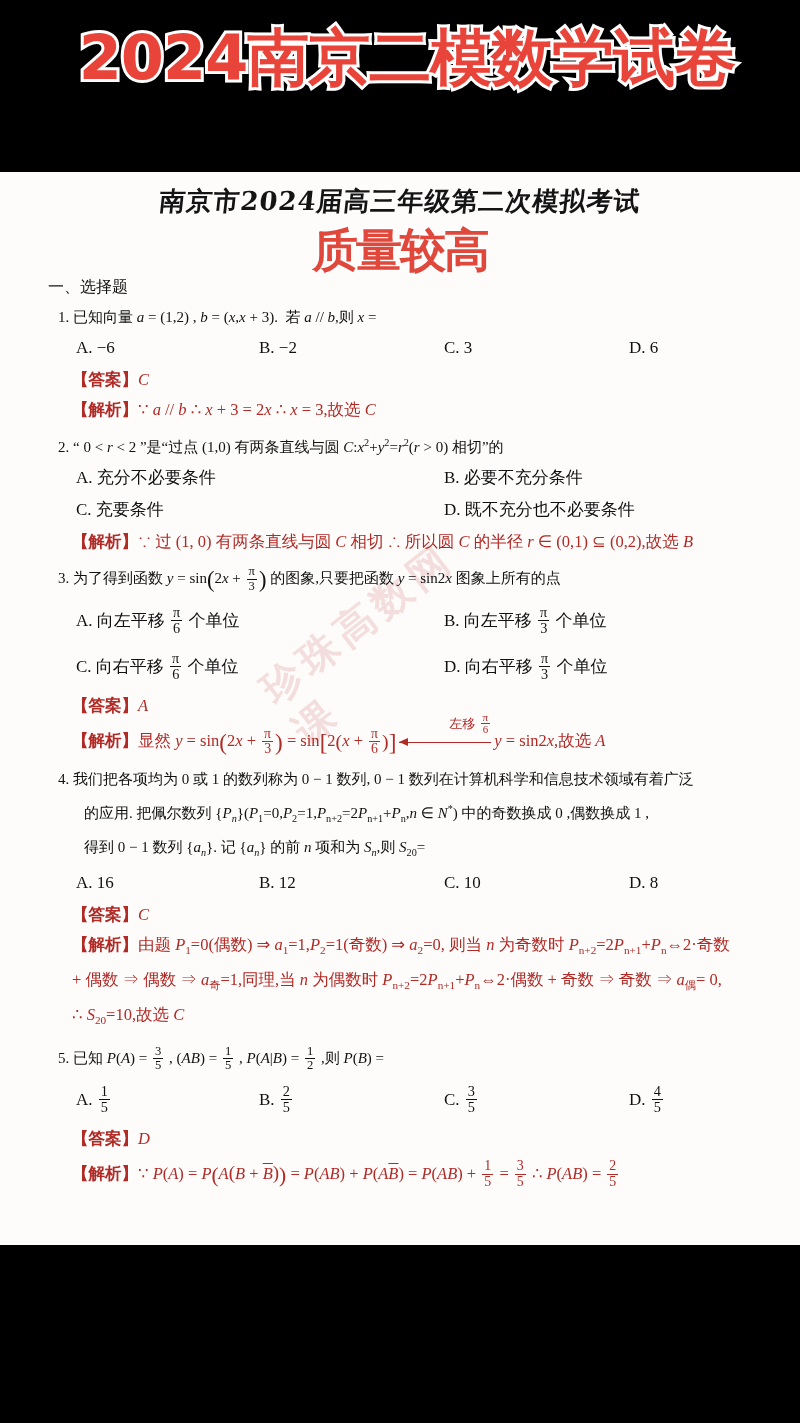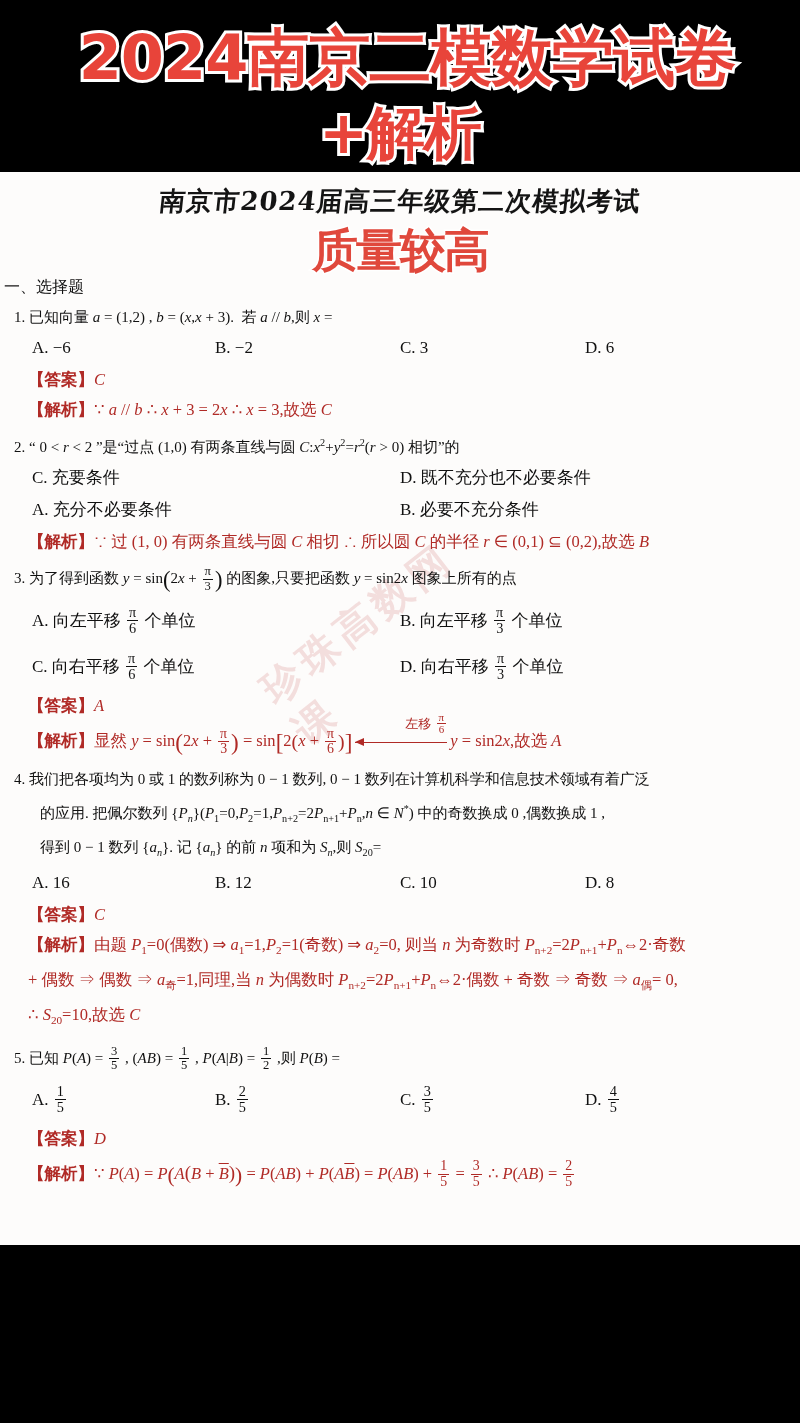--- a/index.html
+++ b/index.html
@@ -72,21 +72,21 @@
     font-size:46px;
     color:#e0483c;
     -webkit-text-stroke:3px #ffffff;
     paint-order:stroke fill;
     letter-spacing:-2px;
     white-space:nowrap;
   }
 
   
   #qbody{
-    position:absolute;left:0;top:105px;width:700px;
+    position:absolute;left:0;top:105px;width:700px;padding-left:44px;
   }
   .section-title{
     margin:0 0 6px 4px;
     font-family:"DejaVu Sans", sans-serif;
     font-size:16px;color:#111;
   }
   .question{ position:relative; margin:0 0 4px 0; }
 
   .qline{
     margin:0 0 2px 0;
@@ -162,21 +162,20 @@
   
   #bottombar{
     position:absolute;left:0;top:1245px;width:800px;height:178px;background:#000;
   }
 </style>
 </head>
 <body>
 
 <div id="banner">
   <div class="banner-line" id="banner-line-1">2024南京二模数学试卷</div>
-  <div class="banner-line" id="banner-line-2">+解析</div>
 </div>
 
 <div id="paper">
 
   <div id="watermark">珍珠高数网课</div>
 
   <div id="exam-header">南京市2024届高三年级第二次模拟考试</div>
   <div id="overlay-caption">质量较高</div>
 
   <div id="qbody">
@@ -199,26 +198,26 @@
       <p class="sol">
         <span class="tag">【解析】</span>∵ <span class="it">a</span> // <span class="it">b</span> ∴ <span class="it">x</span> + 3 = 2<span class="it">x</span> ∴ <span class="it">x</span> = 3,故选 <span class="it">C</span>
       </p>
     </div>
 
     <div class="question">
       <p class="qline">
         2. “ 0 &lt; <span class="it">r</span> &lt; 2 ”是“过点 (1,0) 有两条直线与圆 <span class="it">C</span>:<span class="it">x</span><sup>2</sup>+<span class="it">y</span><sup>2</sup>=<span class="it">r</span><sup>2</sup>(<span class="it">r</span> &gt; 0) 相切”的
       </p>
       <div class="options">
+        <span class="opt a">A. 充分不必要条件</span>
+        <span class="opt b2">B. 必要不充分条件</span>
+      </div>
+      <div class="options">
         <span class="opt a">C. 充要条件</span>
         <span class="opt d2">D. 既不充分也不必要条件</span>
-      </div>
-      <div class="options">
-        <span class="opt a">A. 充分不必要条件</span>
-        <span class="opt b2">B. 必要不充分条件</span>
       </div>
       <p class="sol">
         <span class="tag">【解析】</span>∵ 过 (1, 0) 有两条直线与圆 <span class="it">C</span> 相切 ∴ 所以圆 <span class="it">C</span> 的半径 <span class="it">r</span> ∈ (0,1) ⊆ (0,2),故选 <span class="it">B</span>
       </p>
     </div>
 
     <div class="question">
       <p class="qline" style="line-height:34px;">
         3. 为了得到函数 <span class="it">y</span> = sin<span style="font-size:1.5em;vertical-align:-0.18em;">(</span>2<span class="it">x</span> + <span class="frac"><span class="num">π</span><span class="den">3</span></span><span style="font-size:1.5em;vertical-align:-0.18em;">)</span> 的图象,只要把函数 <span class="it">y</span> = sin2<span class="it">x</span> 图象上所有的点
       </p>

